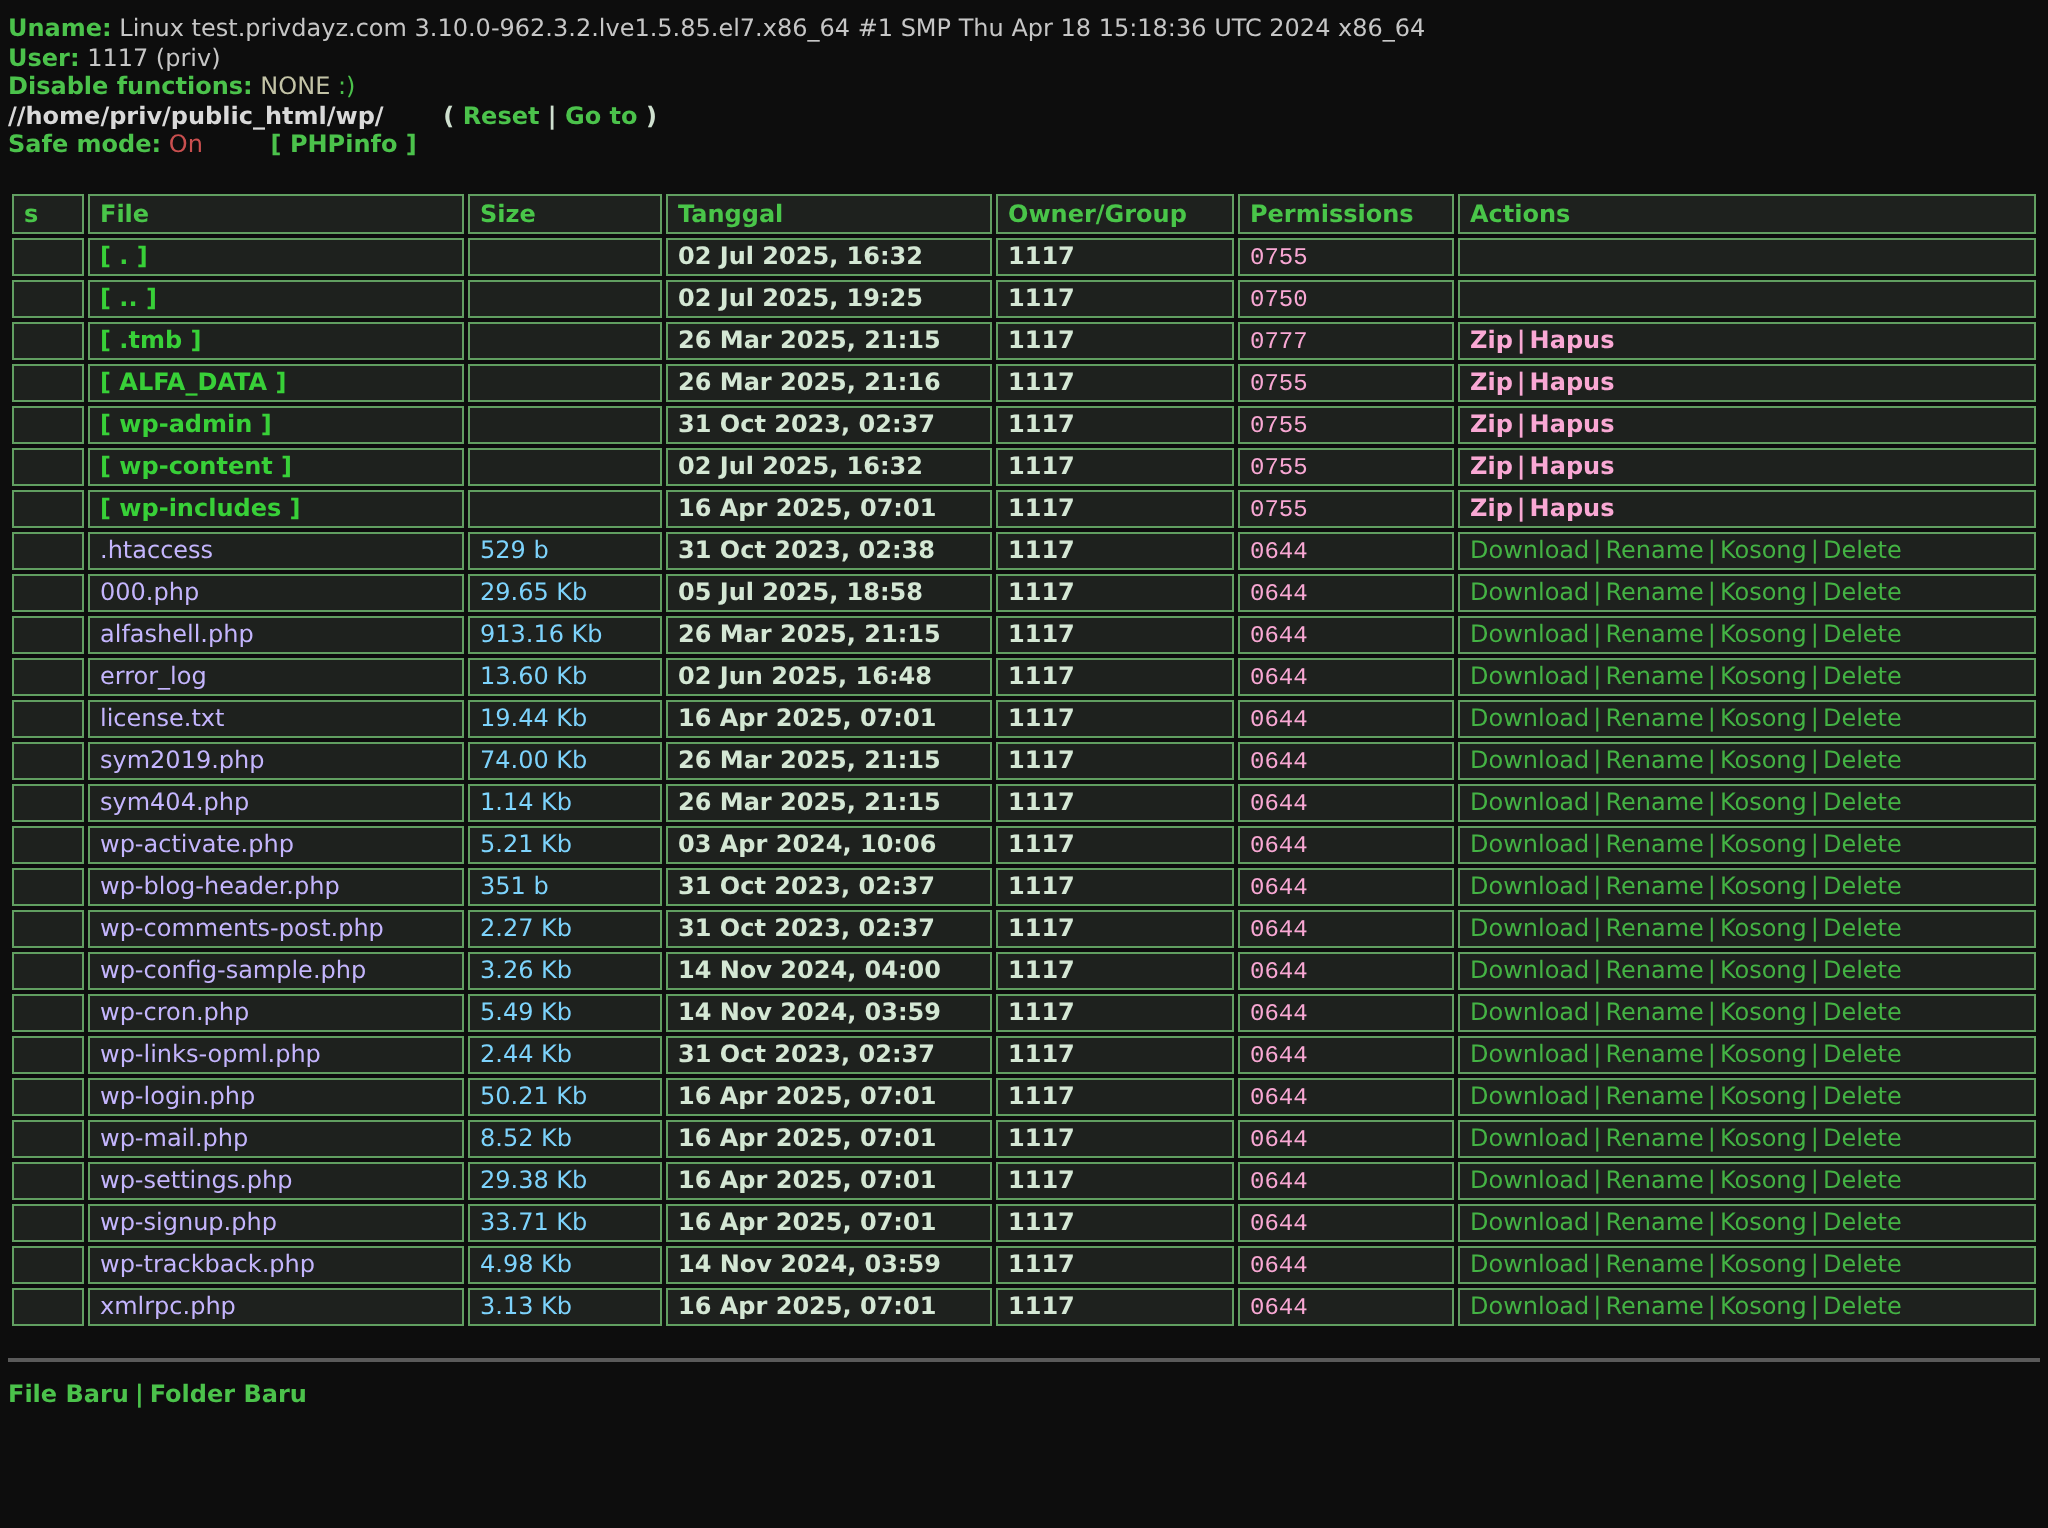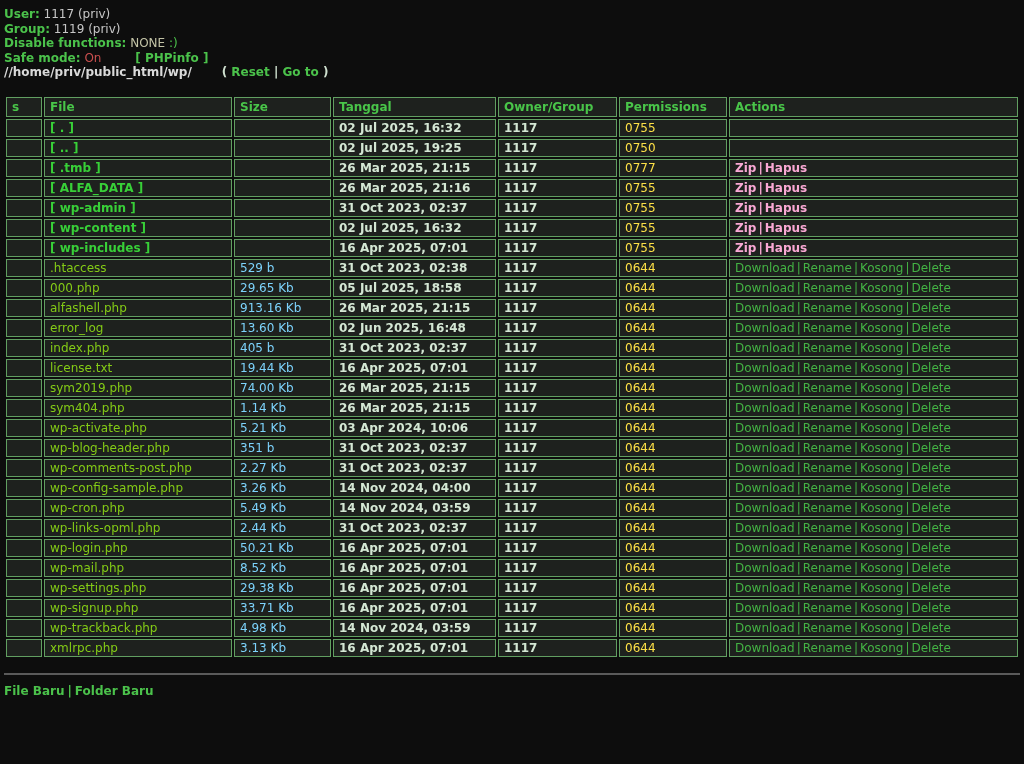--- a/index.html
+++ b/index.html
@@ -42,24 +42,24 @@
     white-space: nowrap;
     overflow: hidden;
   }
   table.files th {
     color: #49c549;
     font-weight: bold;
     height: 20px;
   }
   td.c-check {}
   tr.dir td.c-name a { color: #38d038; font-weight: bold; text-decoration: none; }
-  tr.file td.c-name a { color: #84cc16; font-weight: normal; text-decoration: none; text-align: right; }
+  tr.file td.c-name a { color: #c4b5fd; font-weight: normal; text-decoration: none; text-align: right; }
   td.c-size { color: #7dd3fc; }
   td.c-date, td.c-owner { color: #d4e7d4; font-weight: bold; }
-  td.c-perms a { color: #fde047; text-decoration: none; }
+  td.c-perms a { color: #f9a8d4; text-decoration: none; font-family: Liberation Mono, monospace; }
   td.c-actions a { text-decoration: none; cursor: pointer; }
   tr.dir td.c-actions a, tr.dir td.c-actions .sep { color: #f9a8d4; font-weight: bold; }
   tr.file td.c-actions a, tr.file td.c-actions .sep { color: #44b344; font-weight: normal; }
   td.c-actions .sep { padding: 0 2px; }
 
   
   hr.rule {
     border: none;
     border-top: 2px solid #5a5a5a;
     margin: 14px 0 9px 0;
@@ -67,44 +67,44 @@
   }
   .foot-line { line-height: 15px; white-space: nowrap; }
   .foot-line .sep { color: #4bc24b; font-weight: bold; padding: 0 3px; }
 </style>
 </head>
 <body>
 
 <div class="page">
 
   <div class="hdr-line">
+    <span class="lbl">Uname:</span>
+    <span class="val">Linux test.privdayz.com 3.10.0-962.3.2.lve1.5.85.el7.x86_64 #1 SMP Thu Apr 18 15:18:36 UTC 2024 x86_64</span>
+  </div>
+  <div class="hdr-line">
     <span class="lbl">User:</span>
     <span class="val">1117 (priv)</span>
-  </div>
-  <div class="hdr-line">
-    <span class="lbl">Group:</span>
-    <span class="val">1119 (priv)</span>
   </div>
   <div class="hdr-line">
     <span class="lbl">Disable functions:</span>
     <span class="val-dim">NONE</span>
     <span class="smiley">:)</span>
-  </div>
-  <div class="hdr-line">
-    <span class="lbl">Safe mode:</span>
-    <span class="red">On</span>
-    <span class="phpinfo-wrap"><a class="glink">[ PHPinfo ]</a></span>
   </div>
   <div class="hdr-line">
     <span class="pathline">//home/priv/public_html/wp/</span>
     <span class="path-actions"><span>(</span>
       <a class="glink">Reset</a>
       <span>|</span>
       <a class="glink">Go to</a>
       <span>)</span></span>
+  </div>
+  <div class="hdr-line">
+    <span class="lbl">Safe mode:</span>
+    <span class="red">On</span>
+    <span class="phpinfo-wrap"><a class="glink">[ PHPinfo ]</a></span>
   </div>
 
   <table class="files">
     <colgroup>
       <col style="width:36px">
         <col style="width:188px">
         <col style="width:97px">
       <col style="width:163px">
         <col style="width:119px">
         <col style="width:108px">
@@ -216,29 +216,20 @@
       <td class="c-check"></td>
       <td class="c-name"><a>error_log</a></td>
       <td class="c-size">13.60 Kb</td>
       <td class="c-date">02 Jun 2025, 16:48</td>
       <td class="c-owner">1117</td>
       <td class="c-perms"><a>0644</a></td>
       <td class="c-actions"><a>Download</a><span class="sep">|</span><a>Rename</a><span class="sep">|</span><a>Kosong</a><span class="sep">|</span><a>Delete</a></td>
     </tr>
         <tr class="file">
       <td class="c-check"></td>
-      <td class="c-name"><a>index.php</a></td>
-      <td class="c-size">405 b</td>
-      <td class="c-date">31 Oct 2023, 02:37</td>
-      <td class="c-owner">1117</td>
-      <td class="c-perms"><a>0644</a></td>
-      <td class="c-actions"><a>Download</a><span class="sep">|</span><a>Rename</a><span class="sep">|</span><a>Kosong</a><span class="sep">|</span><a>Delete</a></td>
-    </tr>
-        <tr class="file">
-      <td class="c-check"></td>
       <td class="c-name"><a>license.txt</a></td>
       <td class="c-size">19.44 Kb</td>
       <td class="c-date">16 Apr 2025, 07:01</td>
       <td class="c-owner">1117</td>
       <td class="c-perms"><a>0644</a></td>
       <td class="c-actions"><a>Download</a><span class="sep">|</span><a>Rename</a><span class="sep">|</span><a>Kosong</a><span class="sep">|</span><a>Delete</a></td>
     </tr>
         <tr class="file">
       <td class="c-check"></td>
       <td class="c-name"><a>sym2019.php</a></td>

